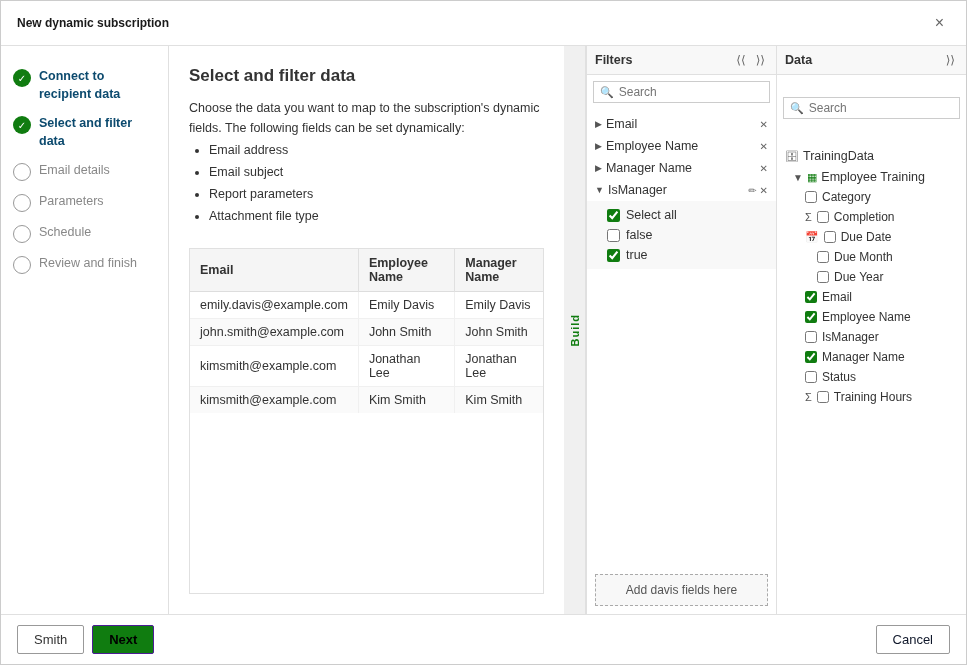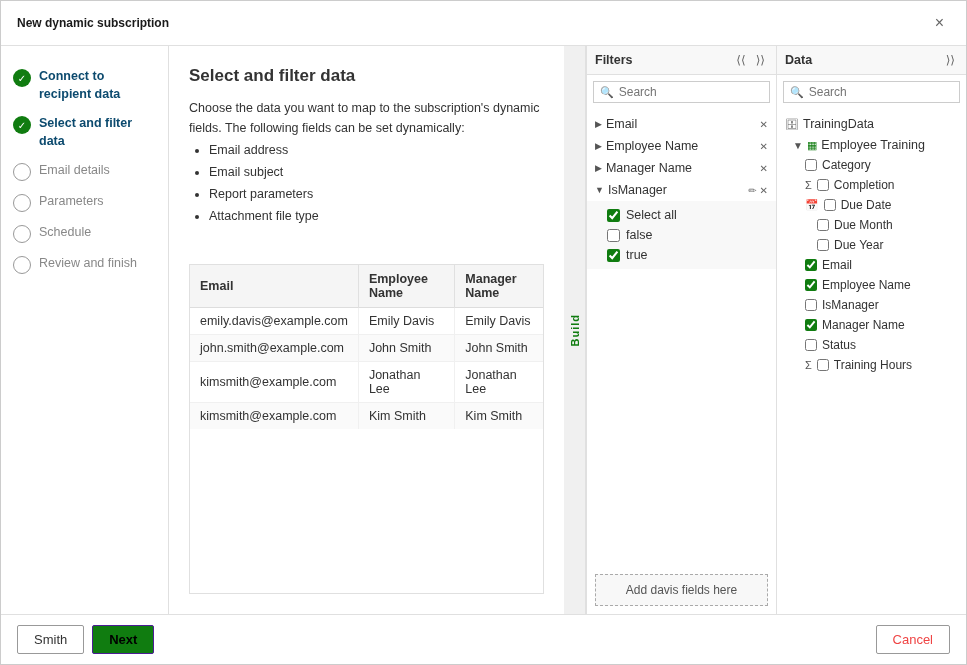--- a/index.html
+++ b/index.html
@@ -111,21 +111,21 @@
     .section-title {
       font-size: 17px;
       font-weight: 600;
       margin-bottom: 12px;
     }
 
     .description {
       font-size: 12.5px;
       color: #333;
       line-height: 1.6;
-      margin-bottom: 20px;
+      margin-bottom: 4px;
     }
 
     .description ul {
       margin-left: 20px;
       margin-top: 2px;
     }
 
     .description li {
       margin-bottom: 2px;
     }
@@ -309,20 +309,21 @@
     }
 
     
     .data-panel {
       width: 190px;
       border-left: 1px solid #e0e0e0;
       display: flex;
       flex-direction: column;
       background: #fff;
       overflow: hidden;
+      gap: 16px;
     }
 
     .tree-list {
       flex: 1;
       overflow-y: auto;
       padding: 4px 0;
     }
 
     .tree-root {
       padding: 4px 8px;
@@ -390,21 +391,21 @@
     .btn-primary {
       background: #107c10;
       border: 1px solid #4c1d95;
       color: #000000;
       font-weight: 600;
     }
 
     .btn-cancel {
       background: #fff;
       border: 1px solid #999;
-      color: #ef4444;
+      color: #0f172a;
     }
 
     .right-panels {
       display: flex;
       overflow: hidden;
     }
   </style>
 </head>
 <body>
 

